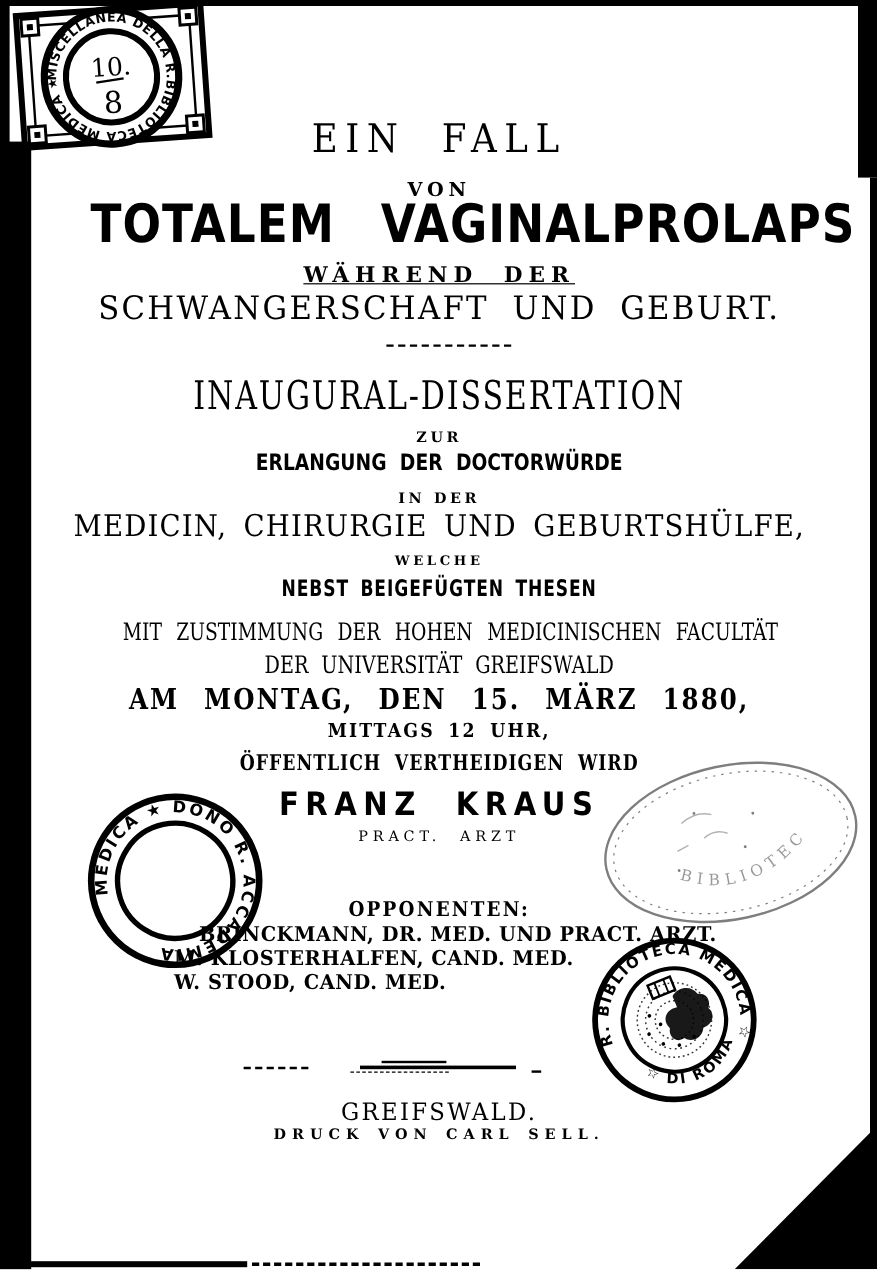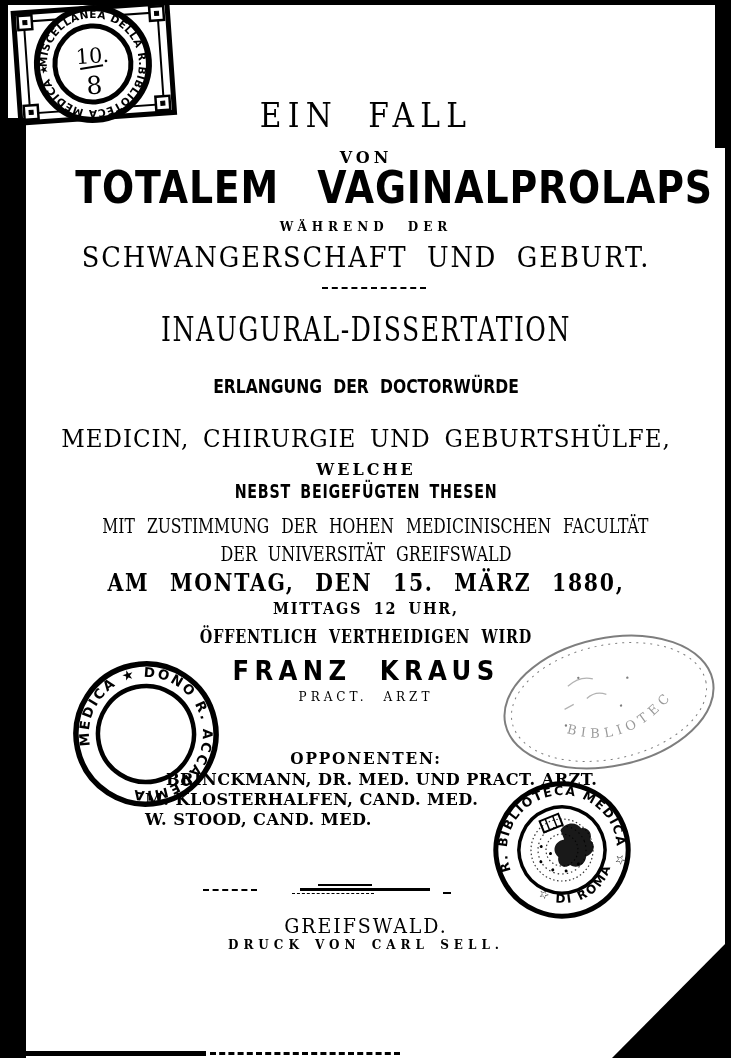--- a/index.html
+++ b/index.html
@@ -4,28 +4,28 @@
 <style>
   html,body{margin:0;padding:0;background:#fff;}
   .page{position:relative;width:731px;height:1058px;background:#fff;overflow:hidden;
         font-family:"DejaVu Serif",serif;color:#000;}
   .ln{position:absolute;left:28px;width:676px;text-align:center;white-space:nowrap;line-height:1;}
   .sans{font-family:"DejaVu Sans",sans-serif;}
 
   .t-einfall{top:99px;font-size:33px;letter-spacing:7px;word-spacing:16px;transform:scaleX(.9);}
   .t-von{top:150px;font-size:16px;letter-spacing:4px;font-weight:700;}
   .t-main{top:166px;font-size:44px;font-weight:700;letter-spacing:1px;word-spacing:28px;transform:scaleX(.86);}
-  .t-waehrend{top:221px;font-size:12px;letter-spacing:5px;word-spacing:10px;font-weight:700;}
+  .t-waehrend{top:221px;font-size:18px;letter-spacing:5px;word-spacing:10px;font-weight:700;text-decoration:underline;}
   .t-sub{top:244px;font-size:27px;letter-spacing:2px;word-spacing:10px;transform:scaleX(.95);}
   .t-heading{top:313px;font-size:33px;letter-spacing:2px;transform:scaleX(.76);}
   .t-zur{top:358px;font-size:12px;letter-spacing:3px;font-weight:700;}
   .t-erlangung{top:377px;font-size:19px;word-spacing:7px;font-weight:700;transform:scaleX(.82);}
   .t-inder{top:409px;font-size:12px;letter-spacing:3px;font-weight:700;}
   .t-faculty{top:426px;font-size:25px;letter-spacing:1px;word-spacing:6px;transform:scaleX(.92);}
-  .t-welche{top:462px;font-size:16px;letter-spacing:3px;font-weight:700;}
+  .t-welche{top:462px;font-size:11px;letter-spacing:3px;font-weight:700;}
   .t-nebst{top:482px;font-size:19px;letter-spacing:1px;word-spacing:5px;font-weight:700;transform:scaleX(.75);}
   .t-zustimmung{top:516px;font-size:20px;word-spacing:9px;transform:scaleX(.78);}
   .t-univ{top:544px;font-size:20px;word-spacing:7px;transform:scaleX(.8);}
   .t-datum{top:571px;font-size:24px;font-weight:700;letter-spacing:2px;word-spacing:14px;transform:scaleX(.85);}
   .t-zeit{top:601px;font-size:16px;font-weight:700;letter-spacing:2px;word-spacing:5px;transform:scaleX(.9);}
   .t-verteid{top:628px;font-size:18px;font-weight:700;letter-spacing:1px;word-spacing:7px;transform:scaleX(.8);}
   .t-name{top:657px;font-size:27px;font-weight:700;letter-spacing:6px;word-spacing:16px;transform:scaleX(.9);}
   .t-beruf{top:691px;font-size:12px;letter-spacing:4px;word-spacing:8px;font-weight:400;}
   .t-herkunft{top:708px;font-size:14px;letter-spacing:4px;word-spacing:8px;}
   .t-oppheading{top:750px;font-size:17px;letter-spacing:2px;font-weight:700;transform:scaleX(.9);}
@@ -73,21 +73,23 @@
   <div class="e-bottomdash"></div>
 
   <div class="ln t-einfall">EIN FALL</div>
   <div class="ln t-von">VON</div>
   <div class="ln t-main sans">TOTALEM VAGINALPROLAPS</div>
   <div class="ln t-waehrend">WÄHREND DER</div>
   <div class="ln t-sub">SCHWANGERSCHAFT UND GEBURT.</div>
   <div class="div1"></div>
 
   <div class="ln t-heading">INAUGURAL-DISSERTATION</div>
+  <div class="ln t-zur">ZUR</div>
   <div class="ln t-erlangung sans">ERLANGUNG DER DOCTORWÜRDE</div>
+  <div class="ln t-inder">IN DER</div>
   <div class="ln t-faculty">MEDICIN, CHIRURGIE UND GEBURTSHÜLFE,</div>
   <div class="ln t-welche">WELCHE</div>
   <div class="ln t-nebst sans">NEBST BEIGEFÜGTEN THESEN</div>
   <div class="ln t-zustimmung">MIT ZUSTIMMUNG DER HOHEN MEDICINISCHEN FACULTÄT</div>
   <div class="ln t-univ">DER UNIVERSITÄT GREIFSWALD</div>
   <div class="ln t-datum">AM MONTAG, DEN 15. MÄRZ 1880,</div>
   <div class="ln t-zeit">MITTAGS 12 UHR,</div>
   <div class="ln t-verteid">ÖFFENTLICH VERTHEIDIGEN WIRD</div>
 
   <div class="ln t-name sans">FRANZ KRAUS</div>

